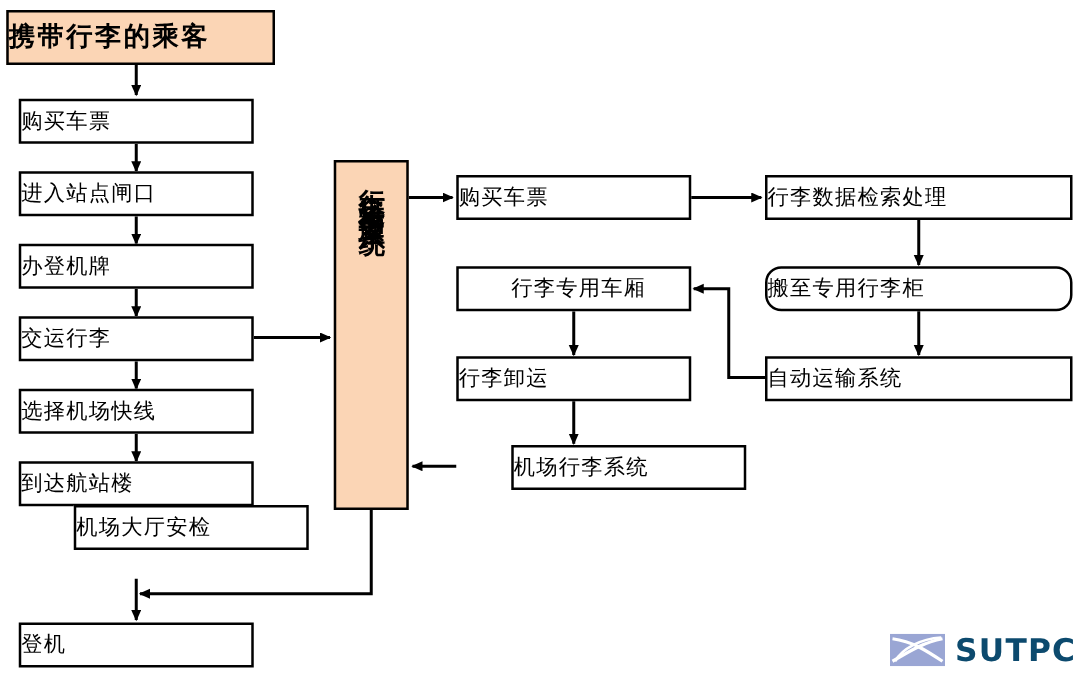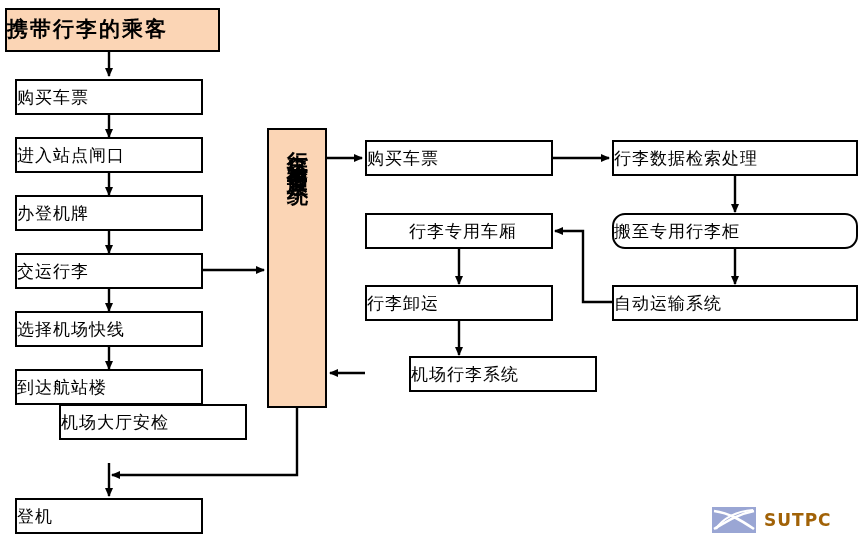--- a/index.html
+++ b/index.html
@@ -62,23 +62,23 @@
     display: flex;
     align-items: center;
     gap: 8px;
   }
   #logo .mark {
     width: 44px;
     height: 26px;
     flex: none;
   }
   #logo .wordmark {
-    font-size: 17px;
+    font-size: 25px;
     font-weight: bold;
-    color: #a16207;
+    color: #0c4a6e;
     letter-spacing: 1px;
     font-family: "DejaVu Sans", "Liberation Sans", sans-serif;
   }
 </style>
 </head>
 <body>
 
 <div id="canvas">
 
   <svg id="edges" viewBox="0 0 864 541">

